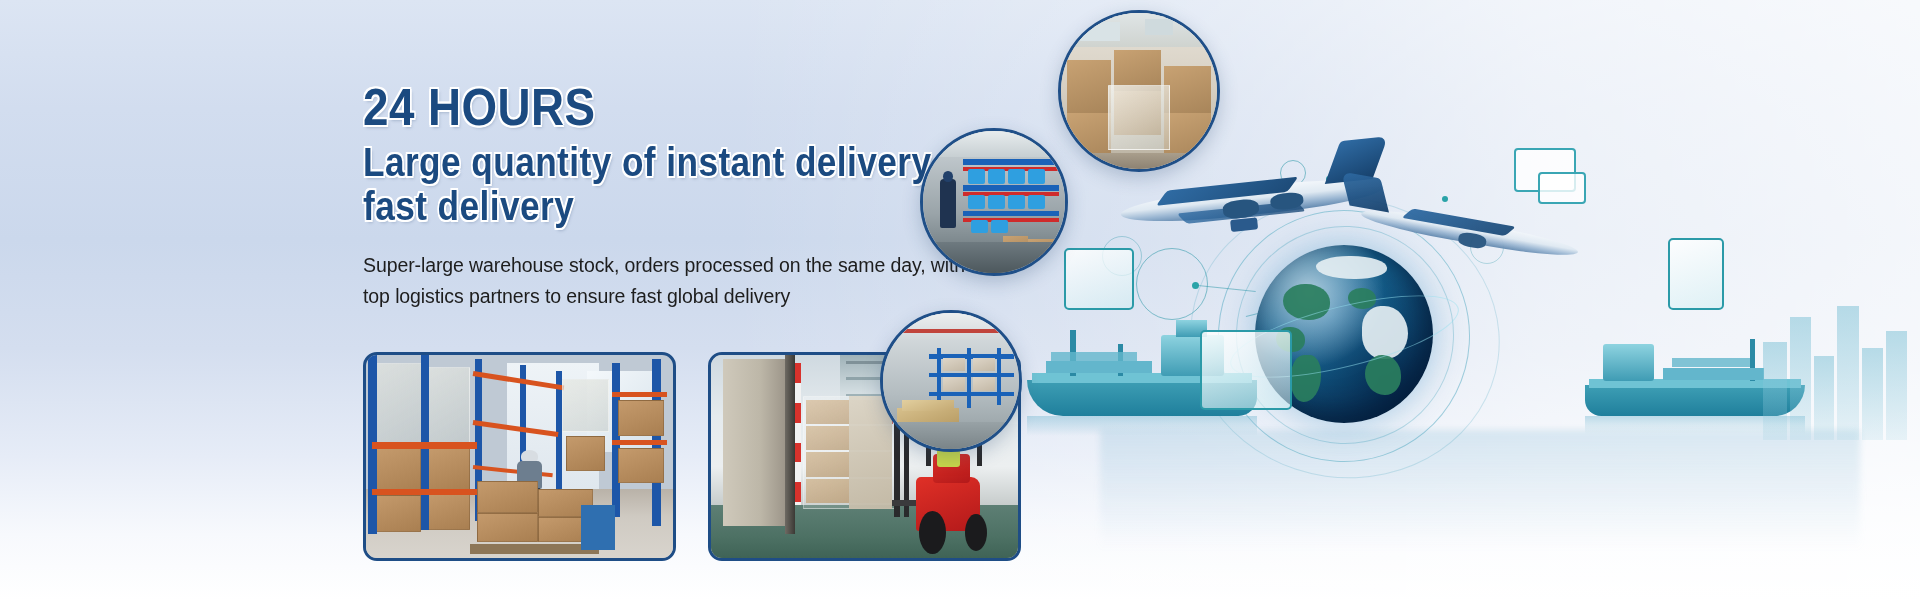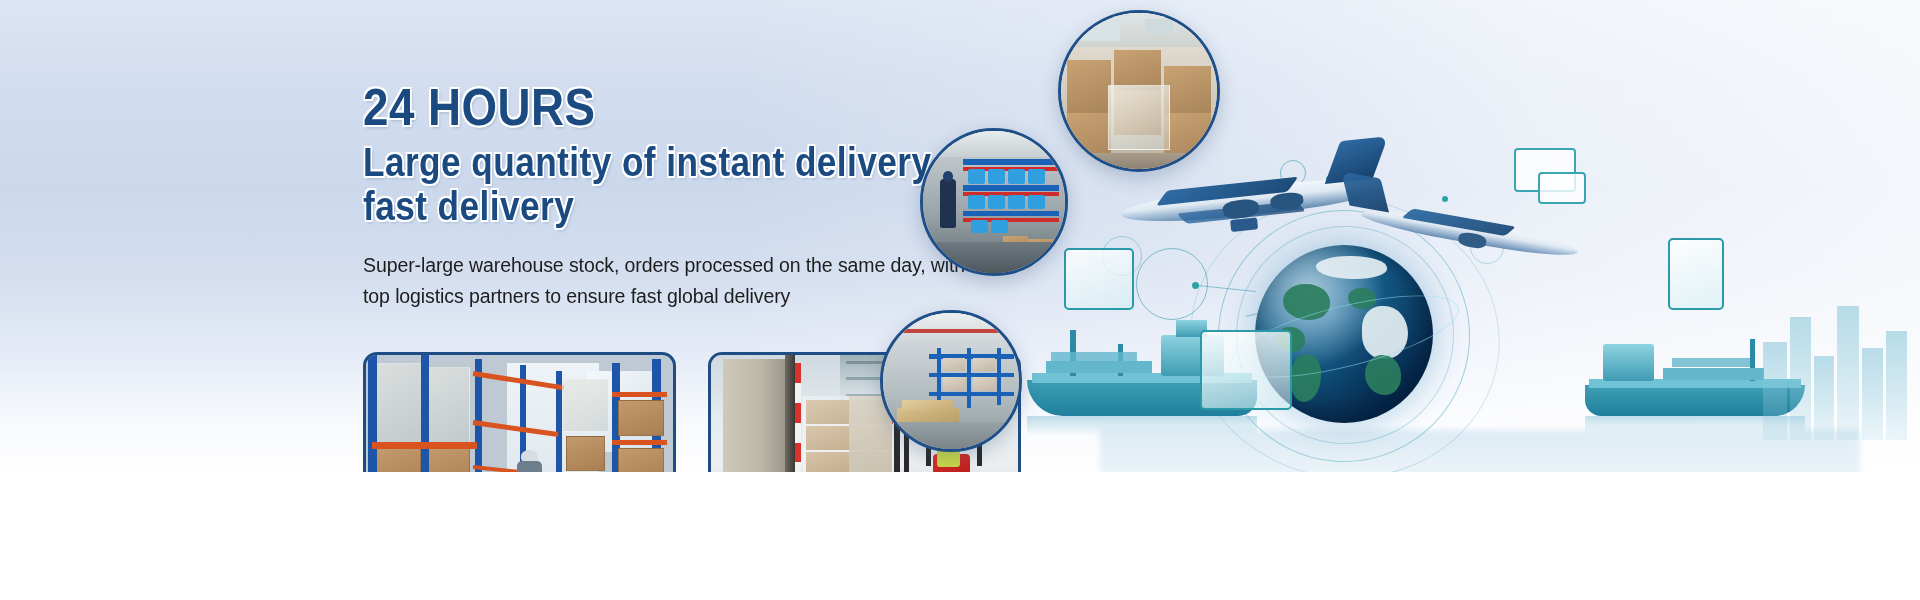--- a/index.html
+++ b/index.html
@@ -5,21 +5,21 @@
 <style>
   * { margin:0; padding:0; box-sizing:border-box; }
   html,body { width:1920px; height:600px; overflow:hidden; }
   body {
     font-family:"Liberation Sans", sans-serif;
     background:#ffffff;
   }
 
   .banner {
     position:relative;
-    width:1920px; height:472px;
+    width:1920px; height:600px;
     overflow:hidden;
     background:linear-gradient(to bottom,
       #dce5f3 0%,
       #d2ddef 18%,
       #cbd8ec 40%,
       #d4deef 58%,
       #e6ecf7 76%,
       #f7f9fd 89%,
       #ffffff 100%);
   }

